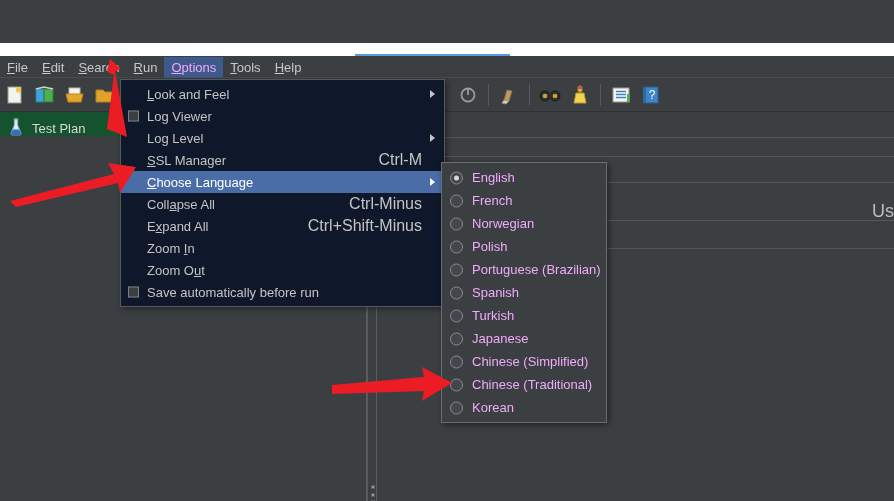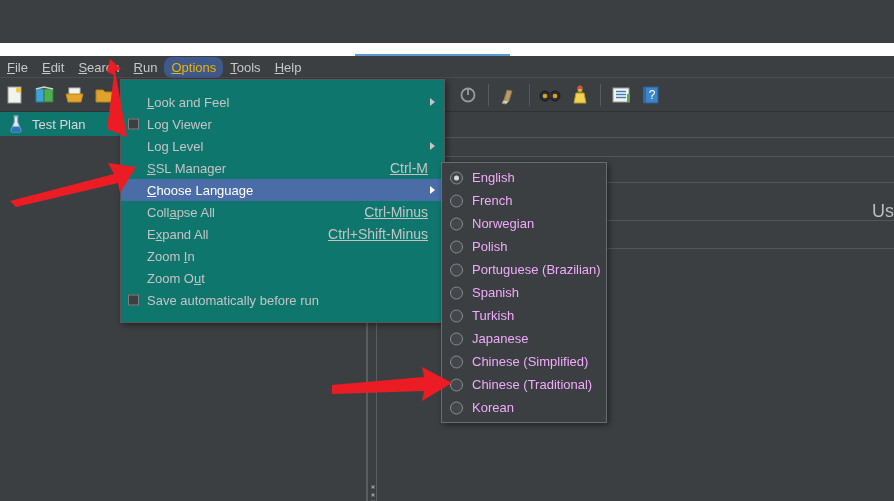--- a/index.html
+++ b/index.html
@@ -41,21 +41,21 @@
     display: flex; align-items: center;
     border-bottom: 1px solid #4a4d4f;
   }
   .menu-item {
     height: 21px; line-height: 21px;
     padding: 0 7px;
     font-size: 13px; color: #c8c8c8;
     white-space: nowrap; cursor: default;
   }
   .menu-item .mn { text-decoration: underline; }
-  .menu-item.active { background: #3f5a8a; color: #eab308; border-radius: 8px; }
+  .menu-item.active { background: #3f5a8a; color: #f0abfc; }
 
   
   .toolbar {
     position: absolute; left: 0; top: 35px; width: 894px; height: 34px;
     background: #3c3f41;
     display: flex; align-items: center;
     border-bottom: 1px solid #2f3133;
   }
   .tb-btn {
     width: 26px; height: 26px; margin: 0 2px;
@@ -67,23 +67,23 @@
   }
 
   
   .tree-panel {
     position: absolute; left: 0; top: 69px; width: 367px; height: 432px;
     background: #3c3f41;
     border-right: 1px solid #5a5d5f;
     overflow: hidden;
   }
   .tree-row {
-    height: 24px; display: flex; align-items: center;
+    height: 24px; display: flex; align-items: flex-end;
     padding-left: 8px; gap: 8px;
-    background: #0f766e;
+    background: #14532d;
     color: #d8d8d8; font-size: 13px;
     width: 120px;
   }
   .flask-icon { width: 16px; height: 18px; position: relative; }
 
   
   .splitter {
     position: absolute; left: 367px; top: 69px; width: 10px; height: 432px;
     background: #3c3f41;
     border-left: 1px solid #5a5d5f;
@@ -110,39 +110,39 @@
   }
   .rp-label {
     position: absolute;
     font-size: 18px; color: #bcbcbc; white-space: nowrap;
   }
 
   
   .dropdown {
     position: absolute; left: 120px; top: 36px;
     width: 325px;
-    background: #0f766e;
+    background: #0f172a;
     border: 1px solid #56595b;
     box-shadow: 2px 2px 6px rgba(0,0,0,0.45);
-    padding: 11px 0;
+    padding: 3px 0;
     z-index: 40;
   }
   .dd-item {
     height: 22px; position: relative;
     display: flex; align-items: center;
     font-size: 13px; color: #c4c4c4;
     padding-left: 8px;
     cursor: default;
   }
   .dd-item.hl { background: #4a6da7; color: #ffffff; }
   .dd-label { position: absolute; left: 26px; white-space: nowrap; }
   .dd-label .mn { text-decoration: underline; }
   .dd-accel {
-    position: absolute; right: 16px;
-    font-size: 14px; color: #c4c4c4; white-space: nowrap; text-decoration: underline;
+    position: absolute; right: 22px;
+    font-size: 16px; color: #c4c4c4; white-space: nowrap;
   }
   .dd-arrow {
     position: absolute; right: 9px; top: 50%; transform: translateY(-50%);
     width: 0; height: 0;
     border-left: 5px solid #c4c4c4;
     border-top: 4px solid transparent;
     border-bottom: 4px solid transparent;
   }
   .dd-item.hl .dd-arrow { border-left-color: #ffffff; }
   .dd-check {

